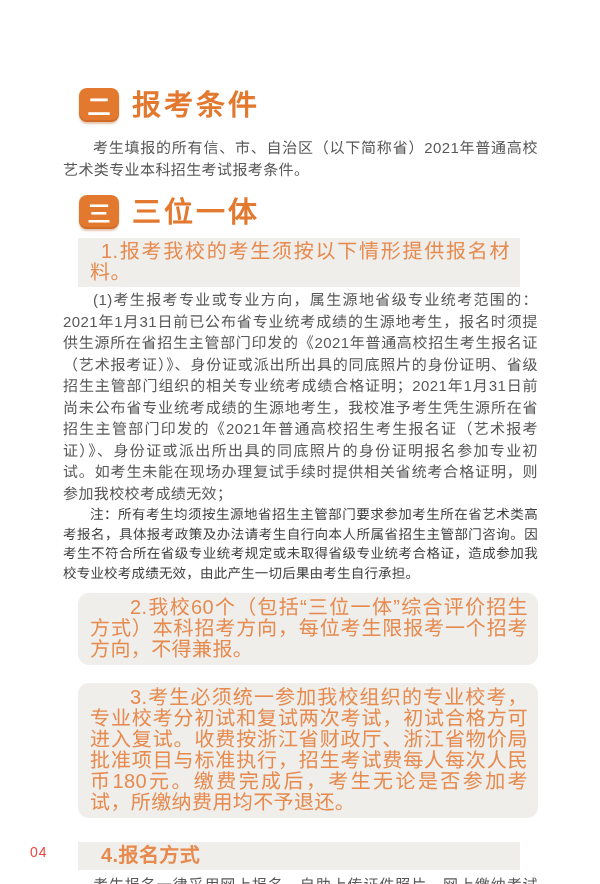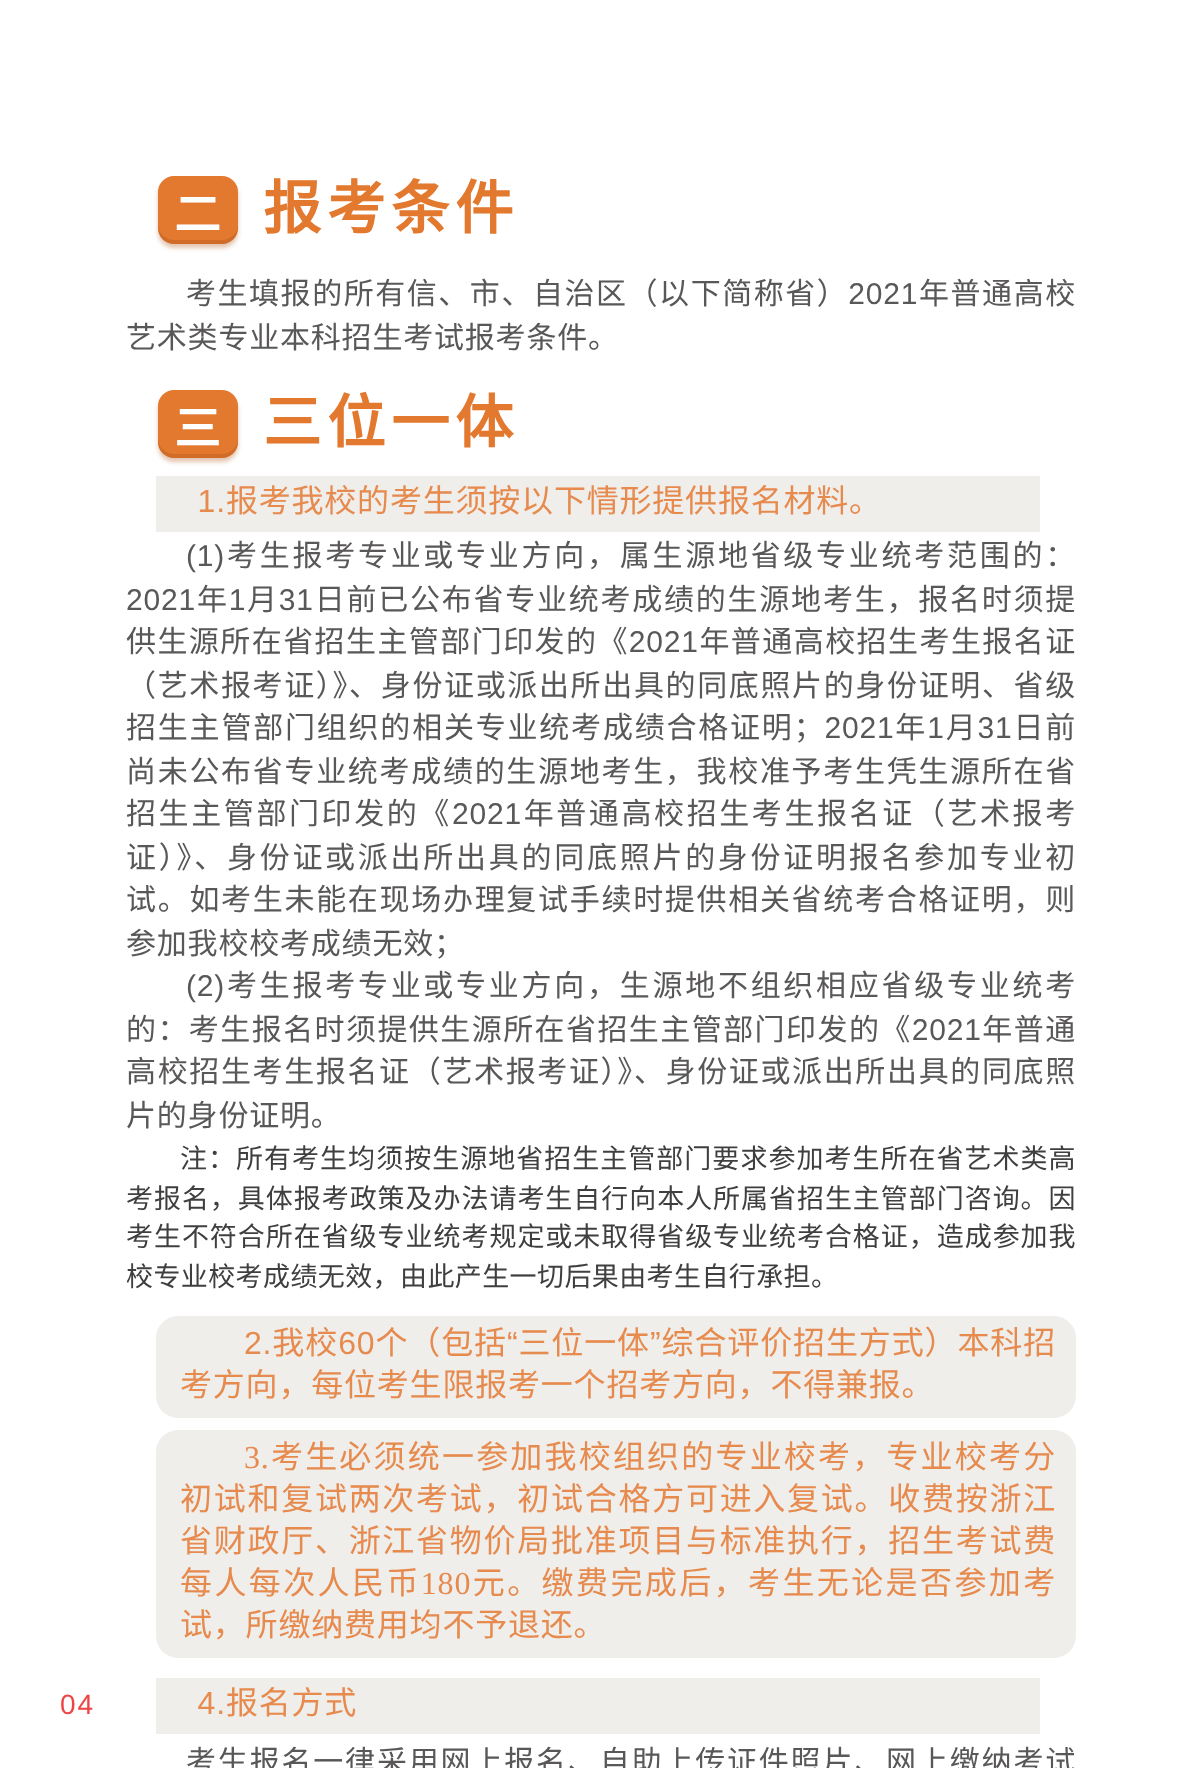--- a/index.html
+++ b/index.html
@@ -63,42 +63,42 @@
     line-height:19.5px;
     color:#3F3F3F;
     font-weight:normal;
     letter-spacing:0.2px;
     text-align:justify;
     text-indent:2em;
   }
   .hl{
     background:#EFEEEB;
     color:#E78A4E;
-    font-size:16px;
+    font-size:20px;
     line-height:21px;
     letter-spacing:0.4px;
     margin-left:15px;
     padding:4px 10px 5px 12px;
     text-align:justify;
     box-sizing:border-box;
   }
   .hl-line{
     text-indent:0.55em;
     margin-right:18px;
     padding-top:3px;padding-bottom:4px;
   }
   .hl-para{
     text-indent:2em;
     margin-right:0;
     border-radius:11px;
   }
   .hl-1{margin-bottom:2px;}
   .hl-2{margin-top:10px;}
-  .hl-3{margin-top:6px;font-family:Liberation Serif, serif;}
-  .hl-4{margin-top:10px;margin-bottom:4px;}
+  .hl-3{margin-top:18px;}
+  .hl-4{margin-top:24px;margin-bottom:4px;font-weight:bold;}
   .page-num{
     position:absolute;
     left:30px;
     bottom:24px;
     font-size:14px;
     color:#ef4444;
     letter-spacing:1px;
   }
 </style>
 </head>
@@ -117,21 +117,20 @@
 
     <section class="sec-three">
       <header class="sec-head">
         <span class="badge">三</span>
         <h1 class="sec-title">三位一体</h1>
       </header>
 
       <div class="hl hl-line hl-1">1.报考我校的考生须按以下情形提供报名材料。</div>
 
       <p class="body-para">(1)考生报考专业或专业方向，属生源地省级专业统考范围的：2021年1月31日前已公布省专业统考成绩的生源地考生，报名时须提供生源所在省招生主管部门印发的《2021年普通高校招生考生报名证（艺术报考证）》、身份证或派出所出具的同底照片的身份证明、省级招生主管部门组织的相关专业统考成绩合格证明；2021年1月31日前尚未公布省专业统考成绩的生源地考生，我校准予考生凭生源所在省招生主管部门印发的《2021年普通高校招生考生报名证（艺术报考证）》、身份证或派出所出具的同底照片的身份证明报名参加专业初试。如考生未能在现场办理复试手续时提供相关省统考合格证明，则参加我校校考成绩无效；</p>
-      <p class="body-para">(2)考生报考专业或专业方向，生源地不组织相应省级专业统考的：考生报名时须提供生源所在省招生主管部门印发的《2021年普通高校招生考生报名证（艺术报考证）》、身份证或派出所出具的同底照片的身份证明。</p>
       <p class="note-para">注：所有考生均须按生源地省招生主管部门要求参加考生所在省艺术类高考报名，具体报考政策及办法请考生自行向本人所属省招生主管部门咨询。因考生不符合所在省级专业统考规定或未取得省级专业统考合格证，造成参加我校专业校考成绩无效，由此产生一切后果由考生自行承担。</p>
 
       <div class="hl hl-para hl-2">2.我校60个（包括“三位一体”综合评价招生方式）本科招考方向，每位考生限报考一个招考方向，不得兼报。</div>
       <div class="hl hl-para hl-3">3.考生必须统一参加我校组织的专业校考，专业校考分初试和复试两次考试，初试合格方可进入复试。收费按浙江省财政厅、浙江省物价局批准项目与标准执行，招生考试费每人每次人民币180元。缴费完成后，考生无论是否参加考试，所缴纳费用均不予退还。</div>
       <div class="hl hl-line hl-4">4.报名方式</div>
 
       <p class="body-para">考生报名一律采用网上报名、自助上传证件照片、网上缴纳考试费用，不接受现场报名和现场缴费。网上报名时，考生必须按照网页提示和简章要求如实填写个人信息和报考信息,并在规定时间内提交。凡有下列情况之一者，考生填报的所有信</p>
     </section>
 
   </main>

